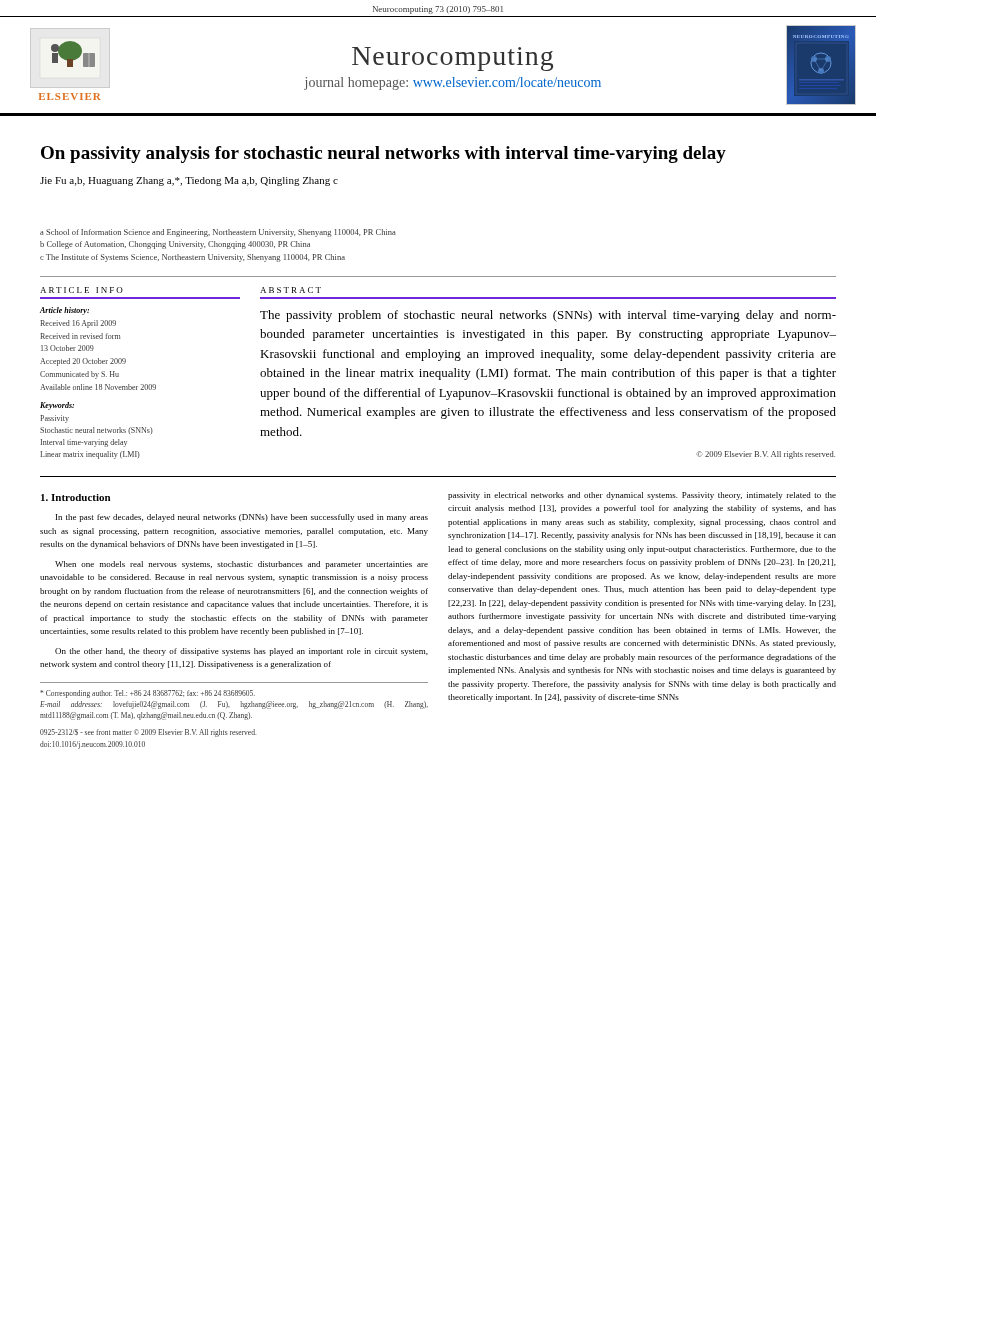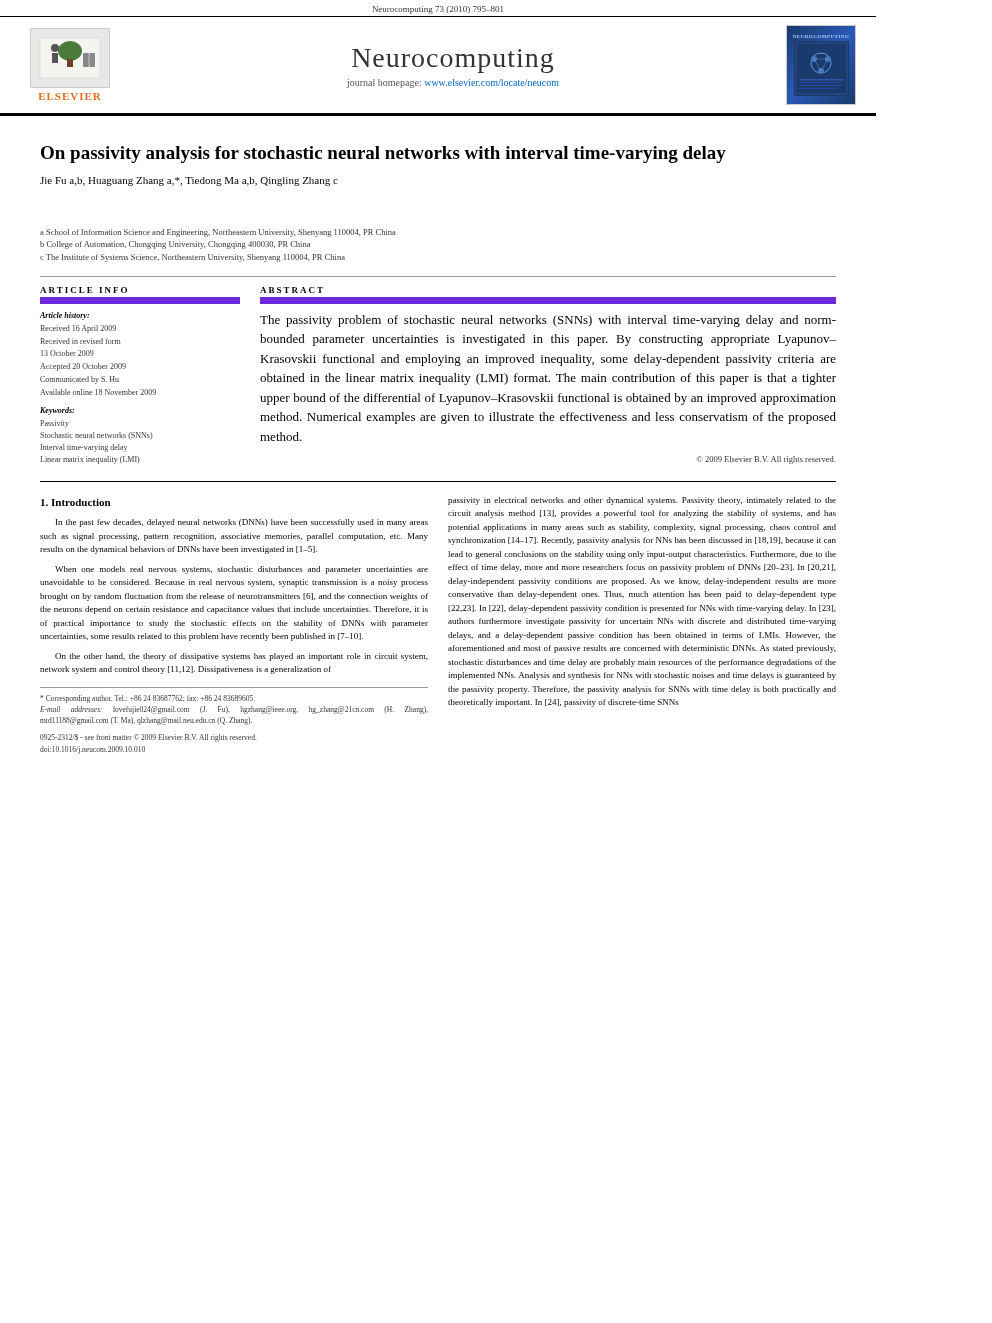--- a/index.html
+++ b/index.html
@@ -88,21 +88,21 @@
 
     .journal-title-main {
       font-size: 28px;
       font-weight: normal;
       color: #333;
       letter-spacing: 1px;
       font-family: 'Times New Roman', Times, serif;
     }
 
     .journal-homepage {
-      font-size: 10px;
+      font-size: 14px;
       color: #555;
       margin-top: 3px;
     }
     .journal-homepage a {
       color: #0066cc;
       text-decoration: none;
     }
 
     .journal-cover {
       width: 70px;
@@ -172,23 +172,23 @@
     }
 
     .abstract-col {
       flex: 1;
     }
 
     .section-heading {
       font-size: 9px;
       letter-spacing: 2px;
       text-transform: uppercase;
-      font-weight: bold;
-      color: #000;
-      border-bottom: 7px solid #6d28d9;
+      font-weight: normal;
+      color: #000;
+      border-bottom: 2px solid #6d28d9;
       padding-bottom: 2px;
       margin-bottom: 6px;
     }
 
     .article-info-content {
       font-size: 8px;
       line-height: 1.6;
       color: #333;
     }
 

